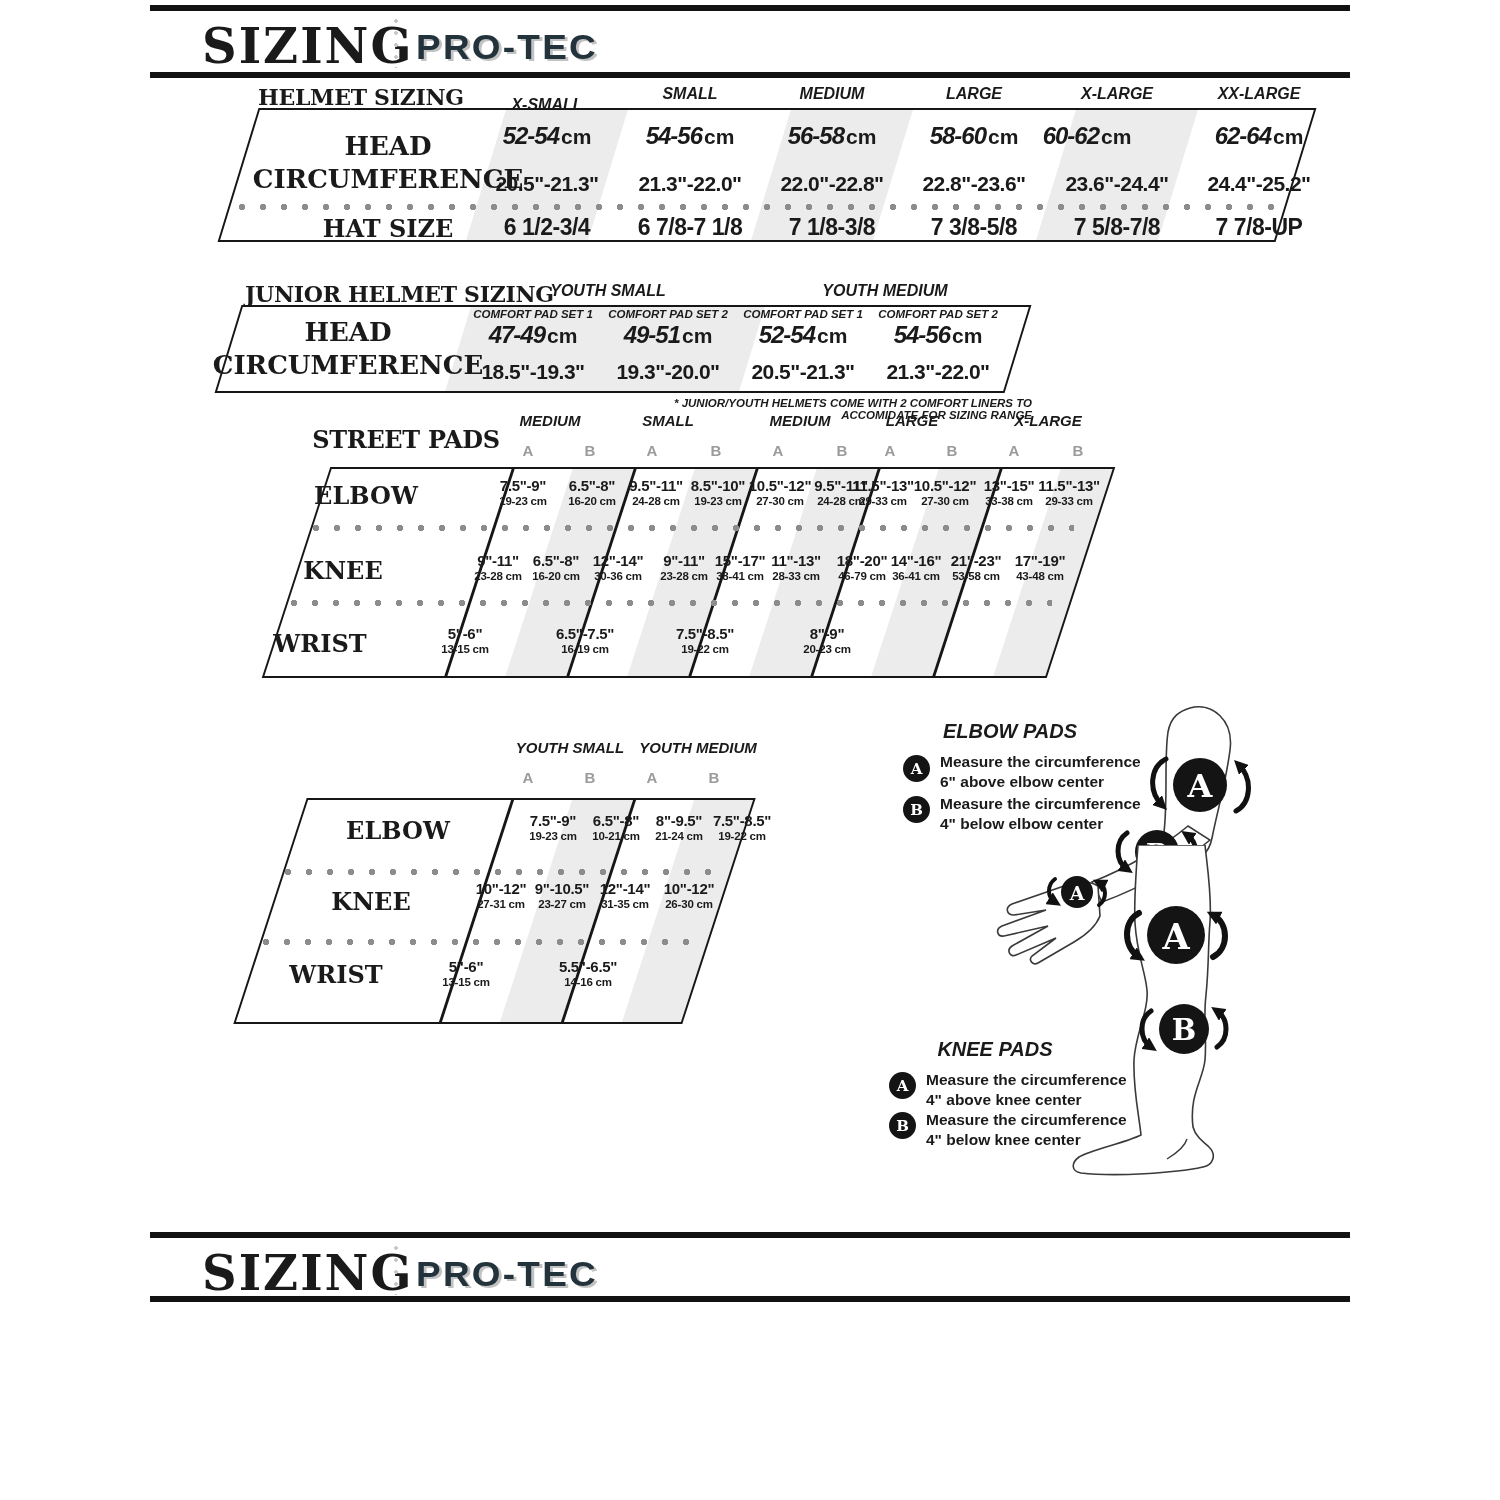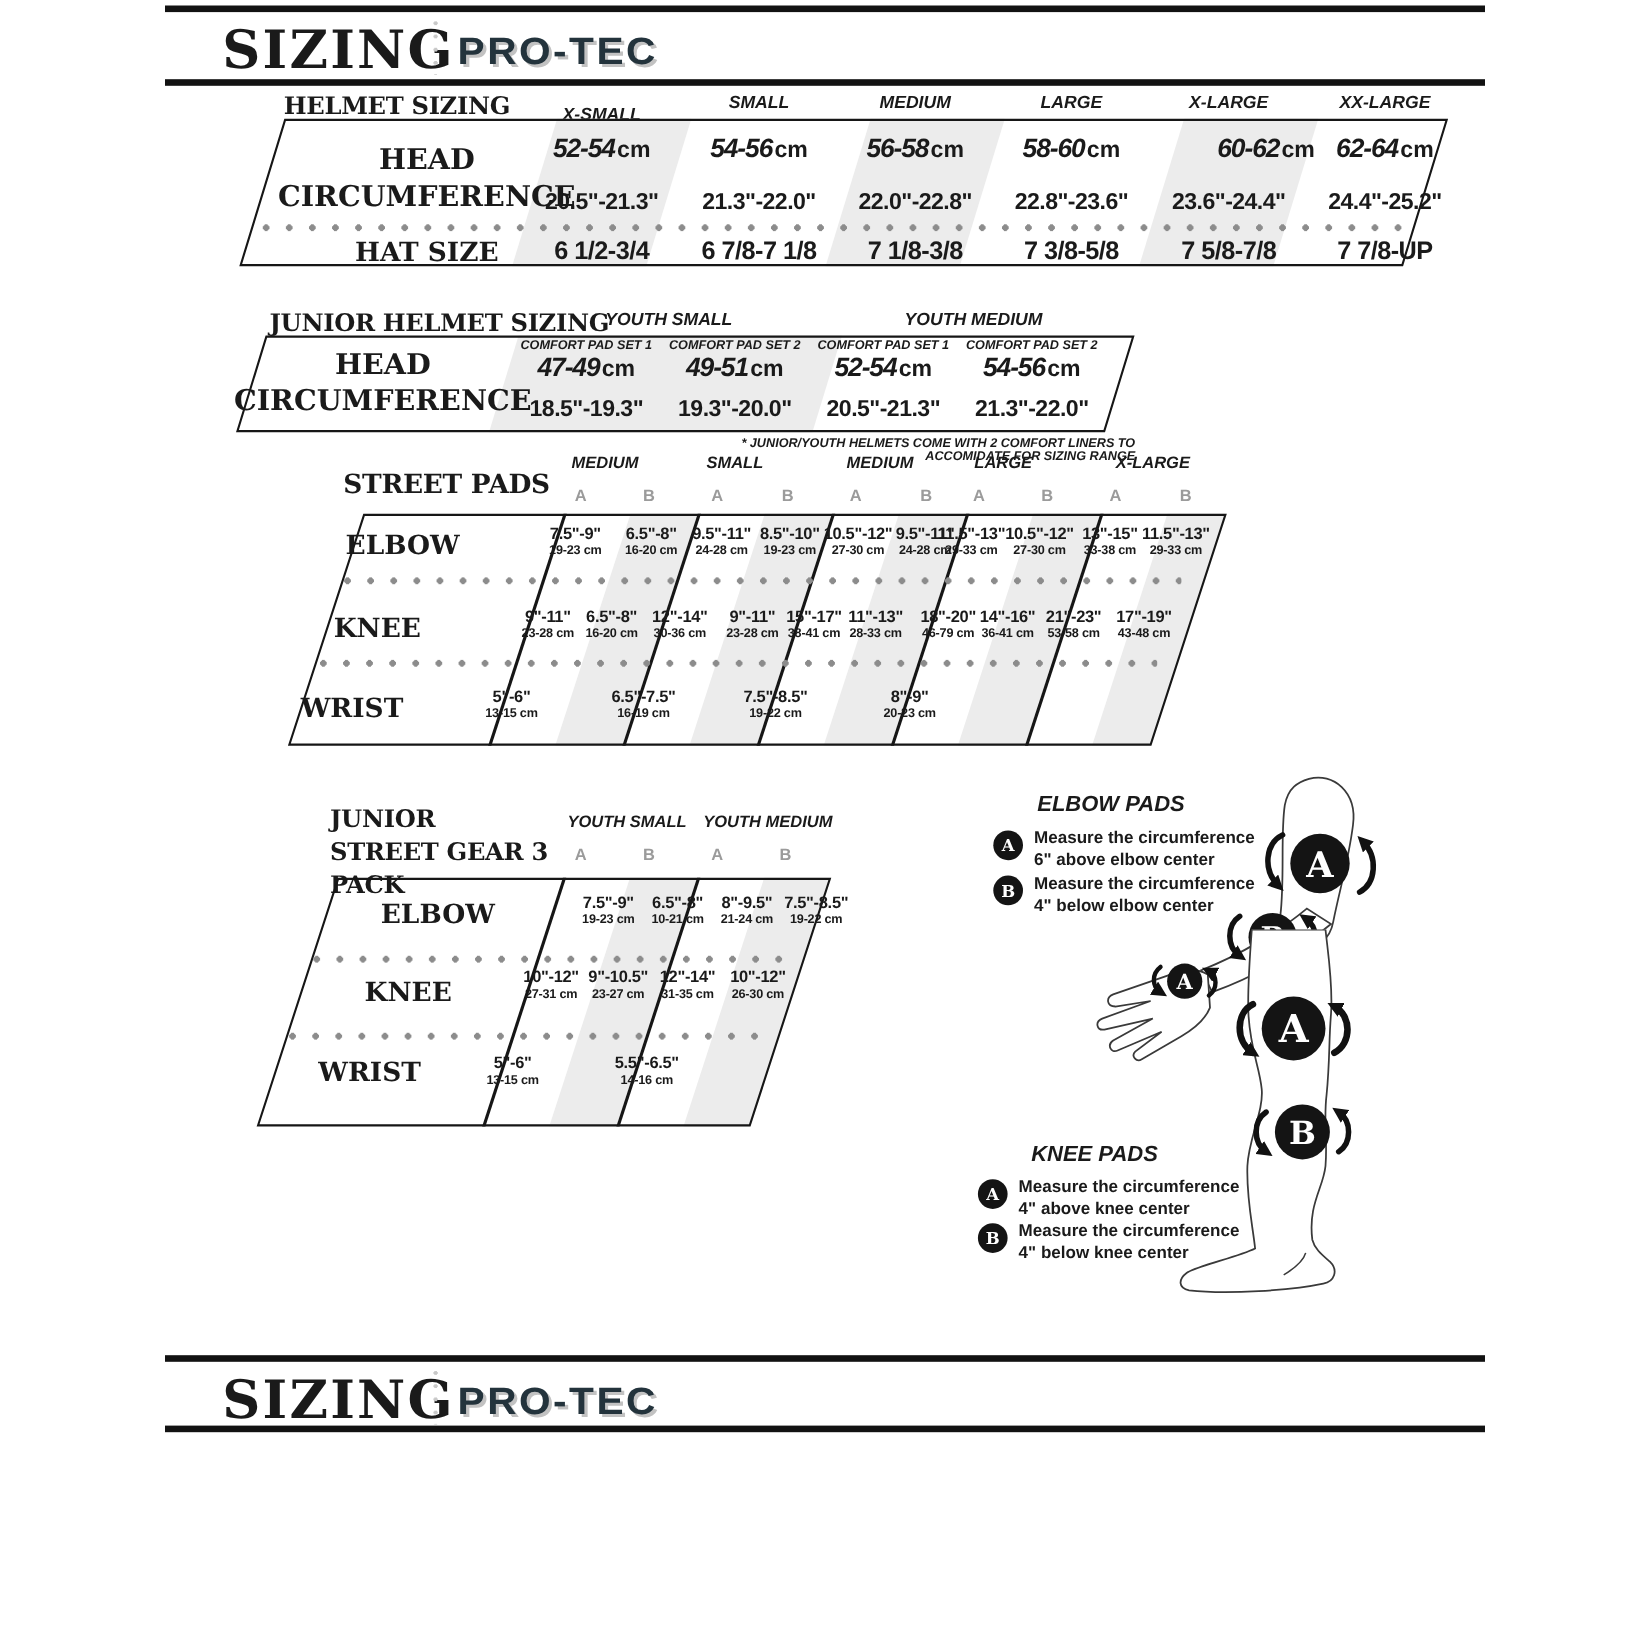--- a/index.html
+++ b/index.html
@@ -76,21 +76,21 @@
     <div class="dotrow" style="left:0;top:95px;width:1048px"></div>
   </div>
 
   <div class="wraplab" style="left:388px;top:130px">HEAD CIRCUMFERENCE</div>
   <div class="rowlab" style="left:388px;top:214px">HAT SIZE</div>
 
   <div class="cell" style="left:547px;top:122px"><span class="bigcm">52-54</span><span class="unit">cm</span></div>
   <div class="cell" style="left:690px;top:122px"><span class="bigcm">54-56</span><span class="unit">cm</span></div>
   <div class="cell" style="left:832px;top:122px"><span class="bigcm">56-58</span><span class="unit">cm</span></div>
   <div class="cell" style="left:974px;top:122px"><span class="bigcm">58-60</span><span class="unit">cm</span></div>
-  <div class="cell" style="left:1151px;top:122px"><span class="bigcm">60-62</span><span class="unit">cm</span></div>
+  <div class="cell" style="left:1087px;top:122px"><span class="bigcm">60-62</span><span class="unit">cm</span></div>
   <div class="cell" style="left:1259px;top:122px"><span class="bigcm">62-64</span><span class="unit">cm</span></div>
 
   <div class="cell inch" style="left:547px;top:172px">20.5"-21.3"</div>
   <div class="cell inch" style="left:690px;top:172px">21.3"-22.0"</div>
   <div class="cell inch" style="left:832px;top:172px">22.0"-22.8"</div>
   <div class="cell inch" style="left:974px;top:172px">22.8"-23.6"</div>
   <div class="cell inch" style="left:1117px;top:172px">23.6"-24.4"</div>
   <div class="cell inch" style="left:1259px;top:172px">24.4"-25.2"</div>
 
   <div class="cell hat" style="left:547px;top:214px">6 1/2-3/4</div>
@@ -258,21 +258,20 @@
     </div>
   <div class="cell" style="left:705px;top:625px">
       <div class="cin">7.5"-8.5"</div>
       <div class="ccm">19-22 cm</div>
     </div>
   <div class="cell" style="left:827px;top:625px">
       <div class="cin">8"-9"</div>
       <div class="ccm">20-23 cm</div>
     </div>
 
-  <div class="seclab" style="left:300px;top:730px;width:200px;white-space:normal;line-height:30px">JUNIOR STREET GEAR 3 PACK</div>
   <div class="hdr-it hdr-sm ctr" style="left:570px;top:739px">YOUTH SMALL</div>
   <div class="hdr-it hdr-sm ctr" style="left:698px;top:739px">YOUTH MEDIUM</div>
   <div class="ab ctr" style="left:528px;top:769px">A</div>
   <div class="ab ctr" style="left:590px;top:769px">B</div>
   <div class="ab ctr" style="left:652px;top:769px">A</div>
   <div class="ab ctr" style="left:714px;top:769px">B</div>
 
   <div class="tbl" style="left:270px;top:798px;width:449px;height:226px">
     <div class="stripe sk18" style="left:266px;width:61px"></div>
     <div class="stripe sk18" style="left:388px;width:61px"></div>

